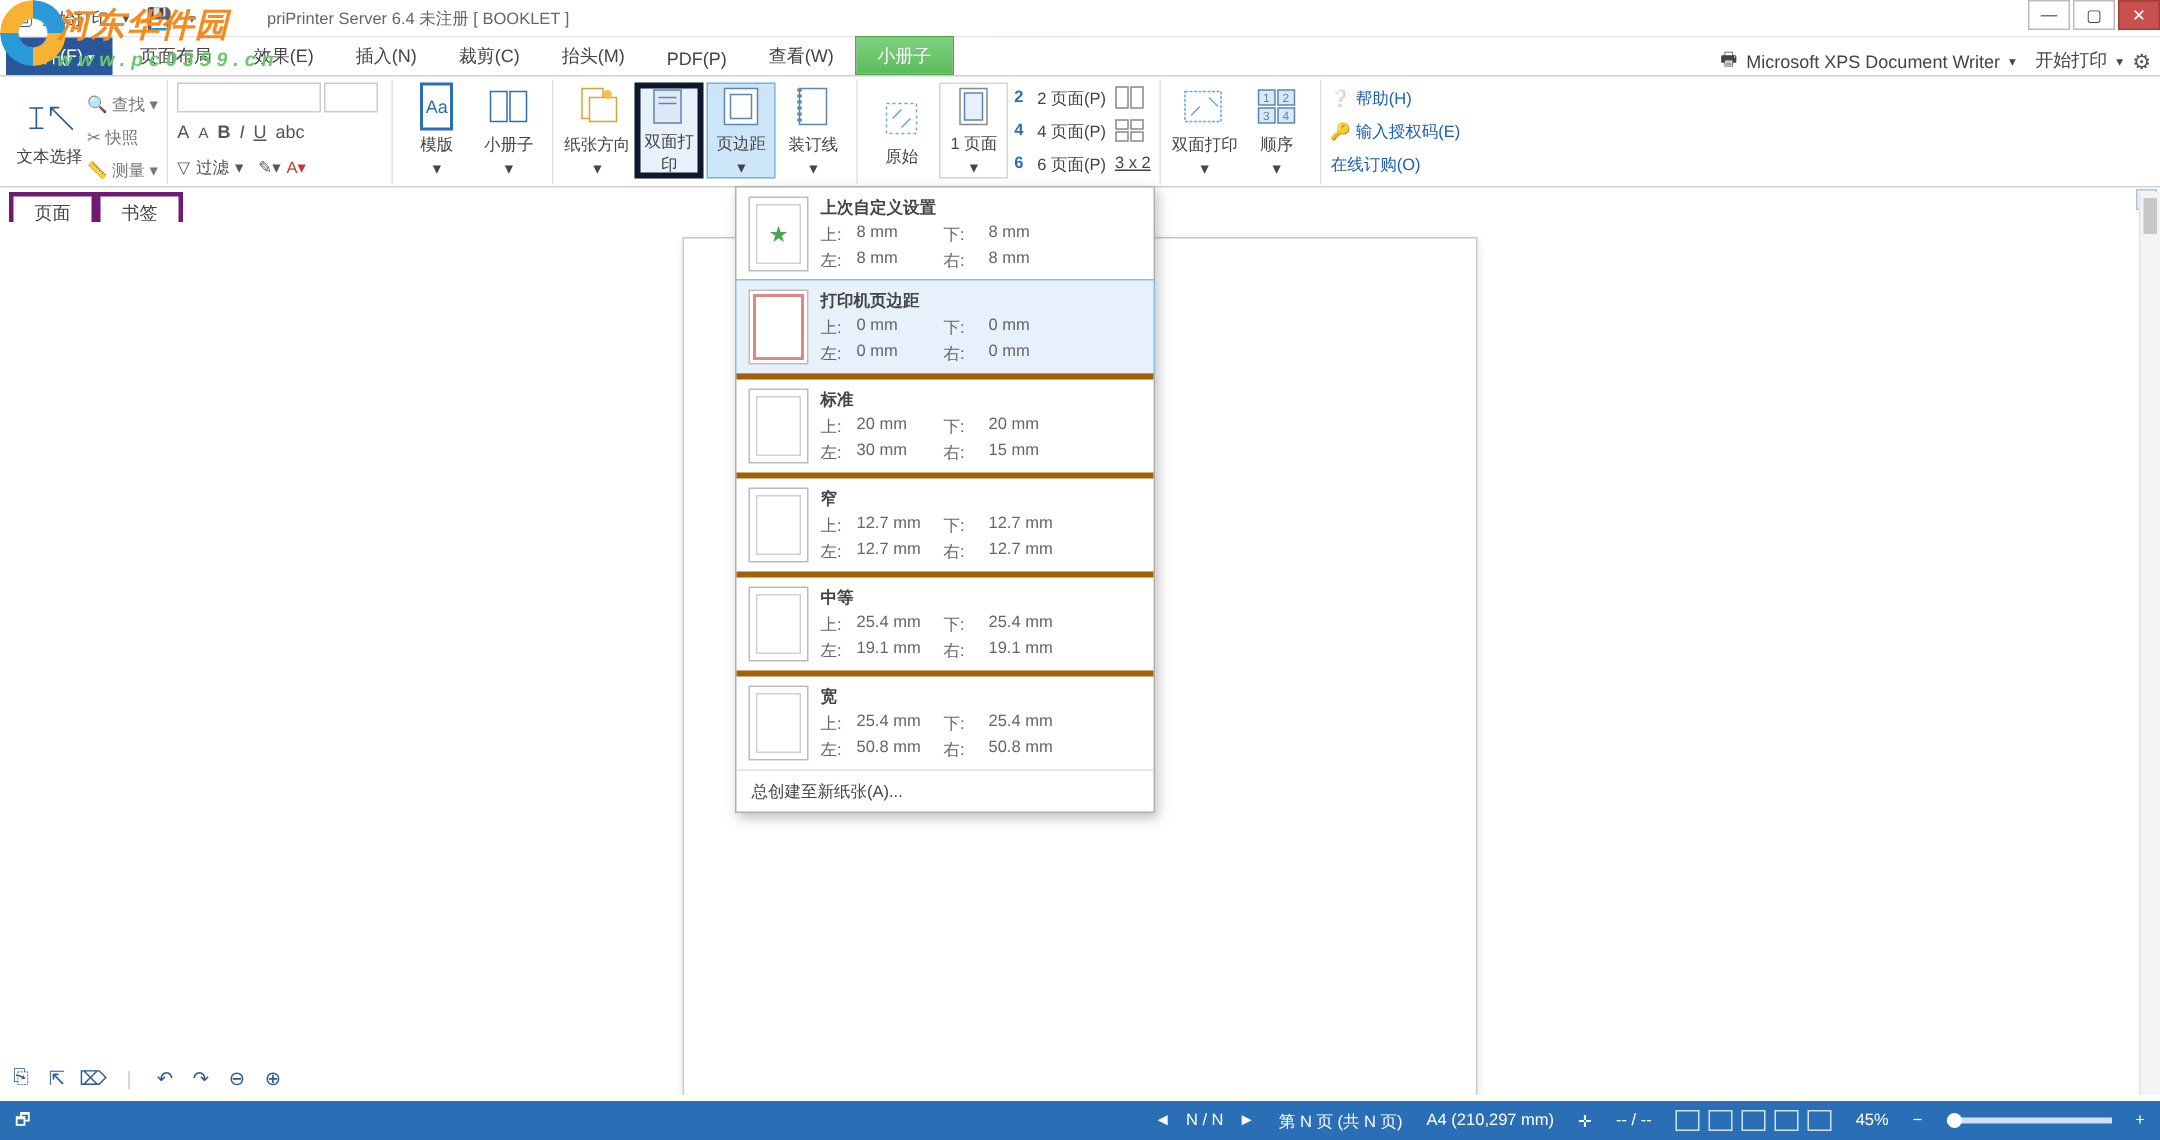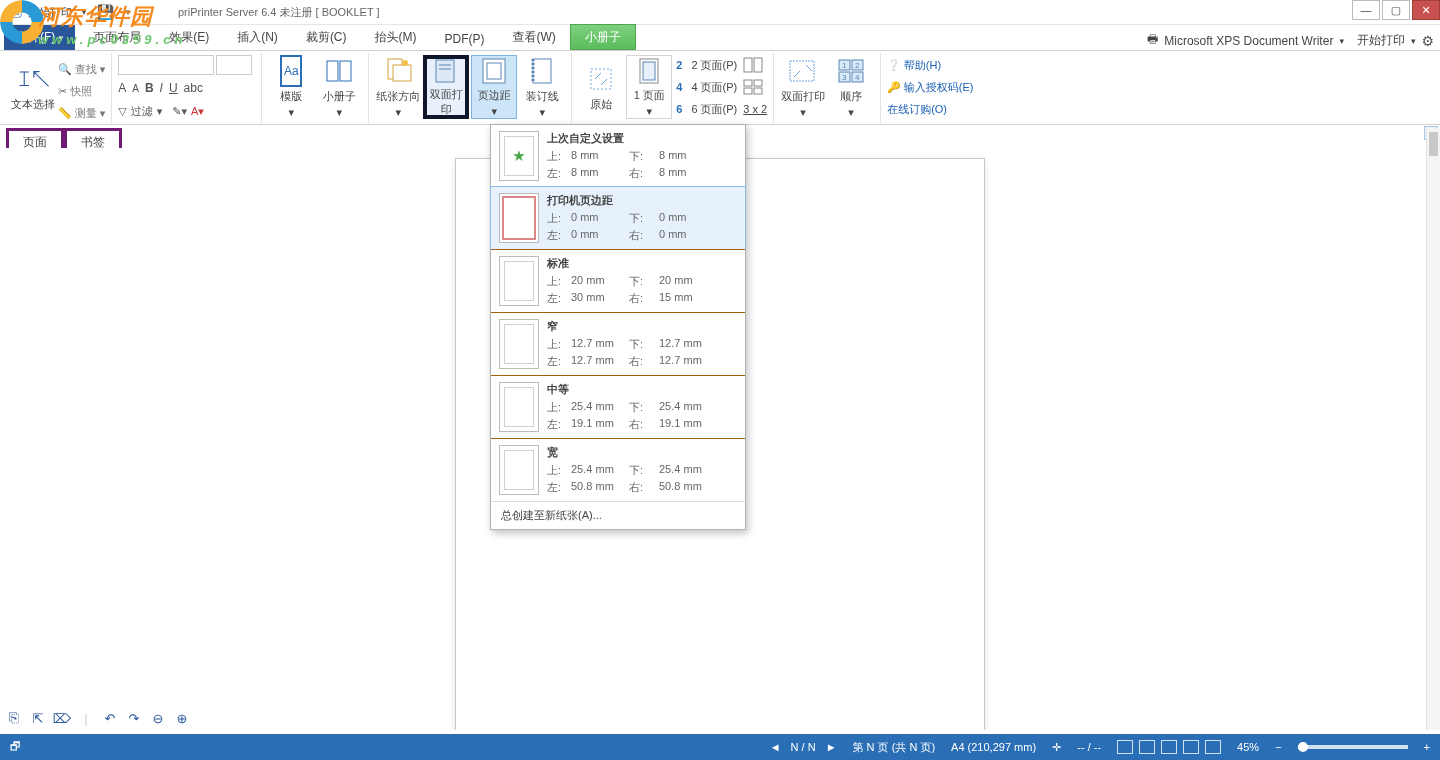--- a/index.html
+++ b/index.html
@@ -57,22 +57,22 @@
 
 .status { position:absolute; left:0; right:0; bottom:0; height:26px; background:#2a6fb5; color:#fff; display:flex; align-items:center; font-size:11px; padding:0 10px; gap:16px; }
 .status .spacer{flex:1;}
 .status .nav{display:flex;gap:10px;align-items:center;}
 .status .views{display:flex;gap:6px;align-items:center;}
 .status .views .v{width:16px;height:14px;border:1px solid #cfe2f5;display:inline-block;}
 .status .zoombar{width:110px;height:4px;background:#cfe2f5;position:relative;}
 .status .zoombar:before{content:"";position:absolute;left:0;top:-3px;width:10px;height:10px;background:#fff;border-radius:50%;}
 
 
-.dropdown { position:absolute; left:490px; top:124px; width:256px; background:#fff; border:1px solid #b0b0b0; box-shadow:2px 3px 8px rgba(0,0,0,.25); z-index:50;}
-.dd-item { display:flex; padding:6px 8px; gap:8px; border-top:1px solid #a16207;}
+.dropdown { position:absolute; left:490px; top:124px; width:280px; background:#fff; border:1px solid #b0b0b0; box-shadow:2px 3px 8px rgba(0,0,0,.25); z-index:50;}
+.dd-item { display:flex; padding:6px 8px; gap:8px; border-top:4px solid #a16207;}
 .dd-item:first-child{border-top:none;}
 .dd-item.selected { background:#e6f1fb; border:1px solid #8cbbe4; margin:-1px;}
 .dd-thumb { width:40px; height:50px; border:1px solid #bbb; position:relative; flex-shrink:0; background:#fff;}
 .dd-thumb:before{content:"";position:absolute;inset:4px;border:1px solid #d0d0d0;}
 .dd-thumb.star:after{content:"★";position:absolute;left:50%;top:50%;transform:translate(-50%,-50%);color:#4aa84a;font-size:15px;}
 .dd-thumb.wframe:before{inset:2px;border:2px solid #d88;}
 .dd-body{flex:1;font-size:11px;}
 .dd-title2{font-weight:600;color:#444;margin-bottom:3px;}
 .dd-grid { display:grid; grid-template-columns:18px 52px 24px 52px; column-gap:6px; row-gap:2px; color:#666;}
 .dd-footer{border-top:1px solid #ddd;padding:6px 10px;font-size:11px;}

